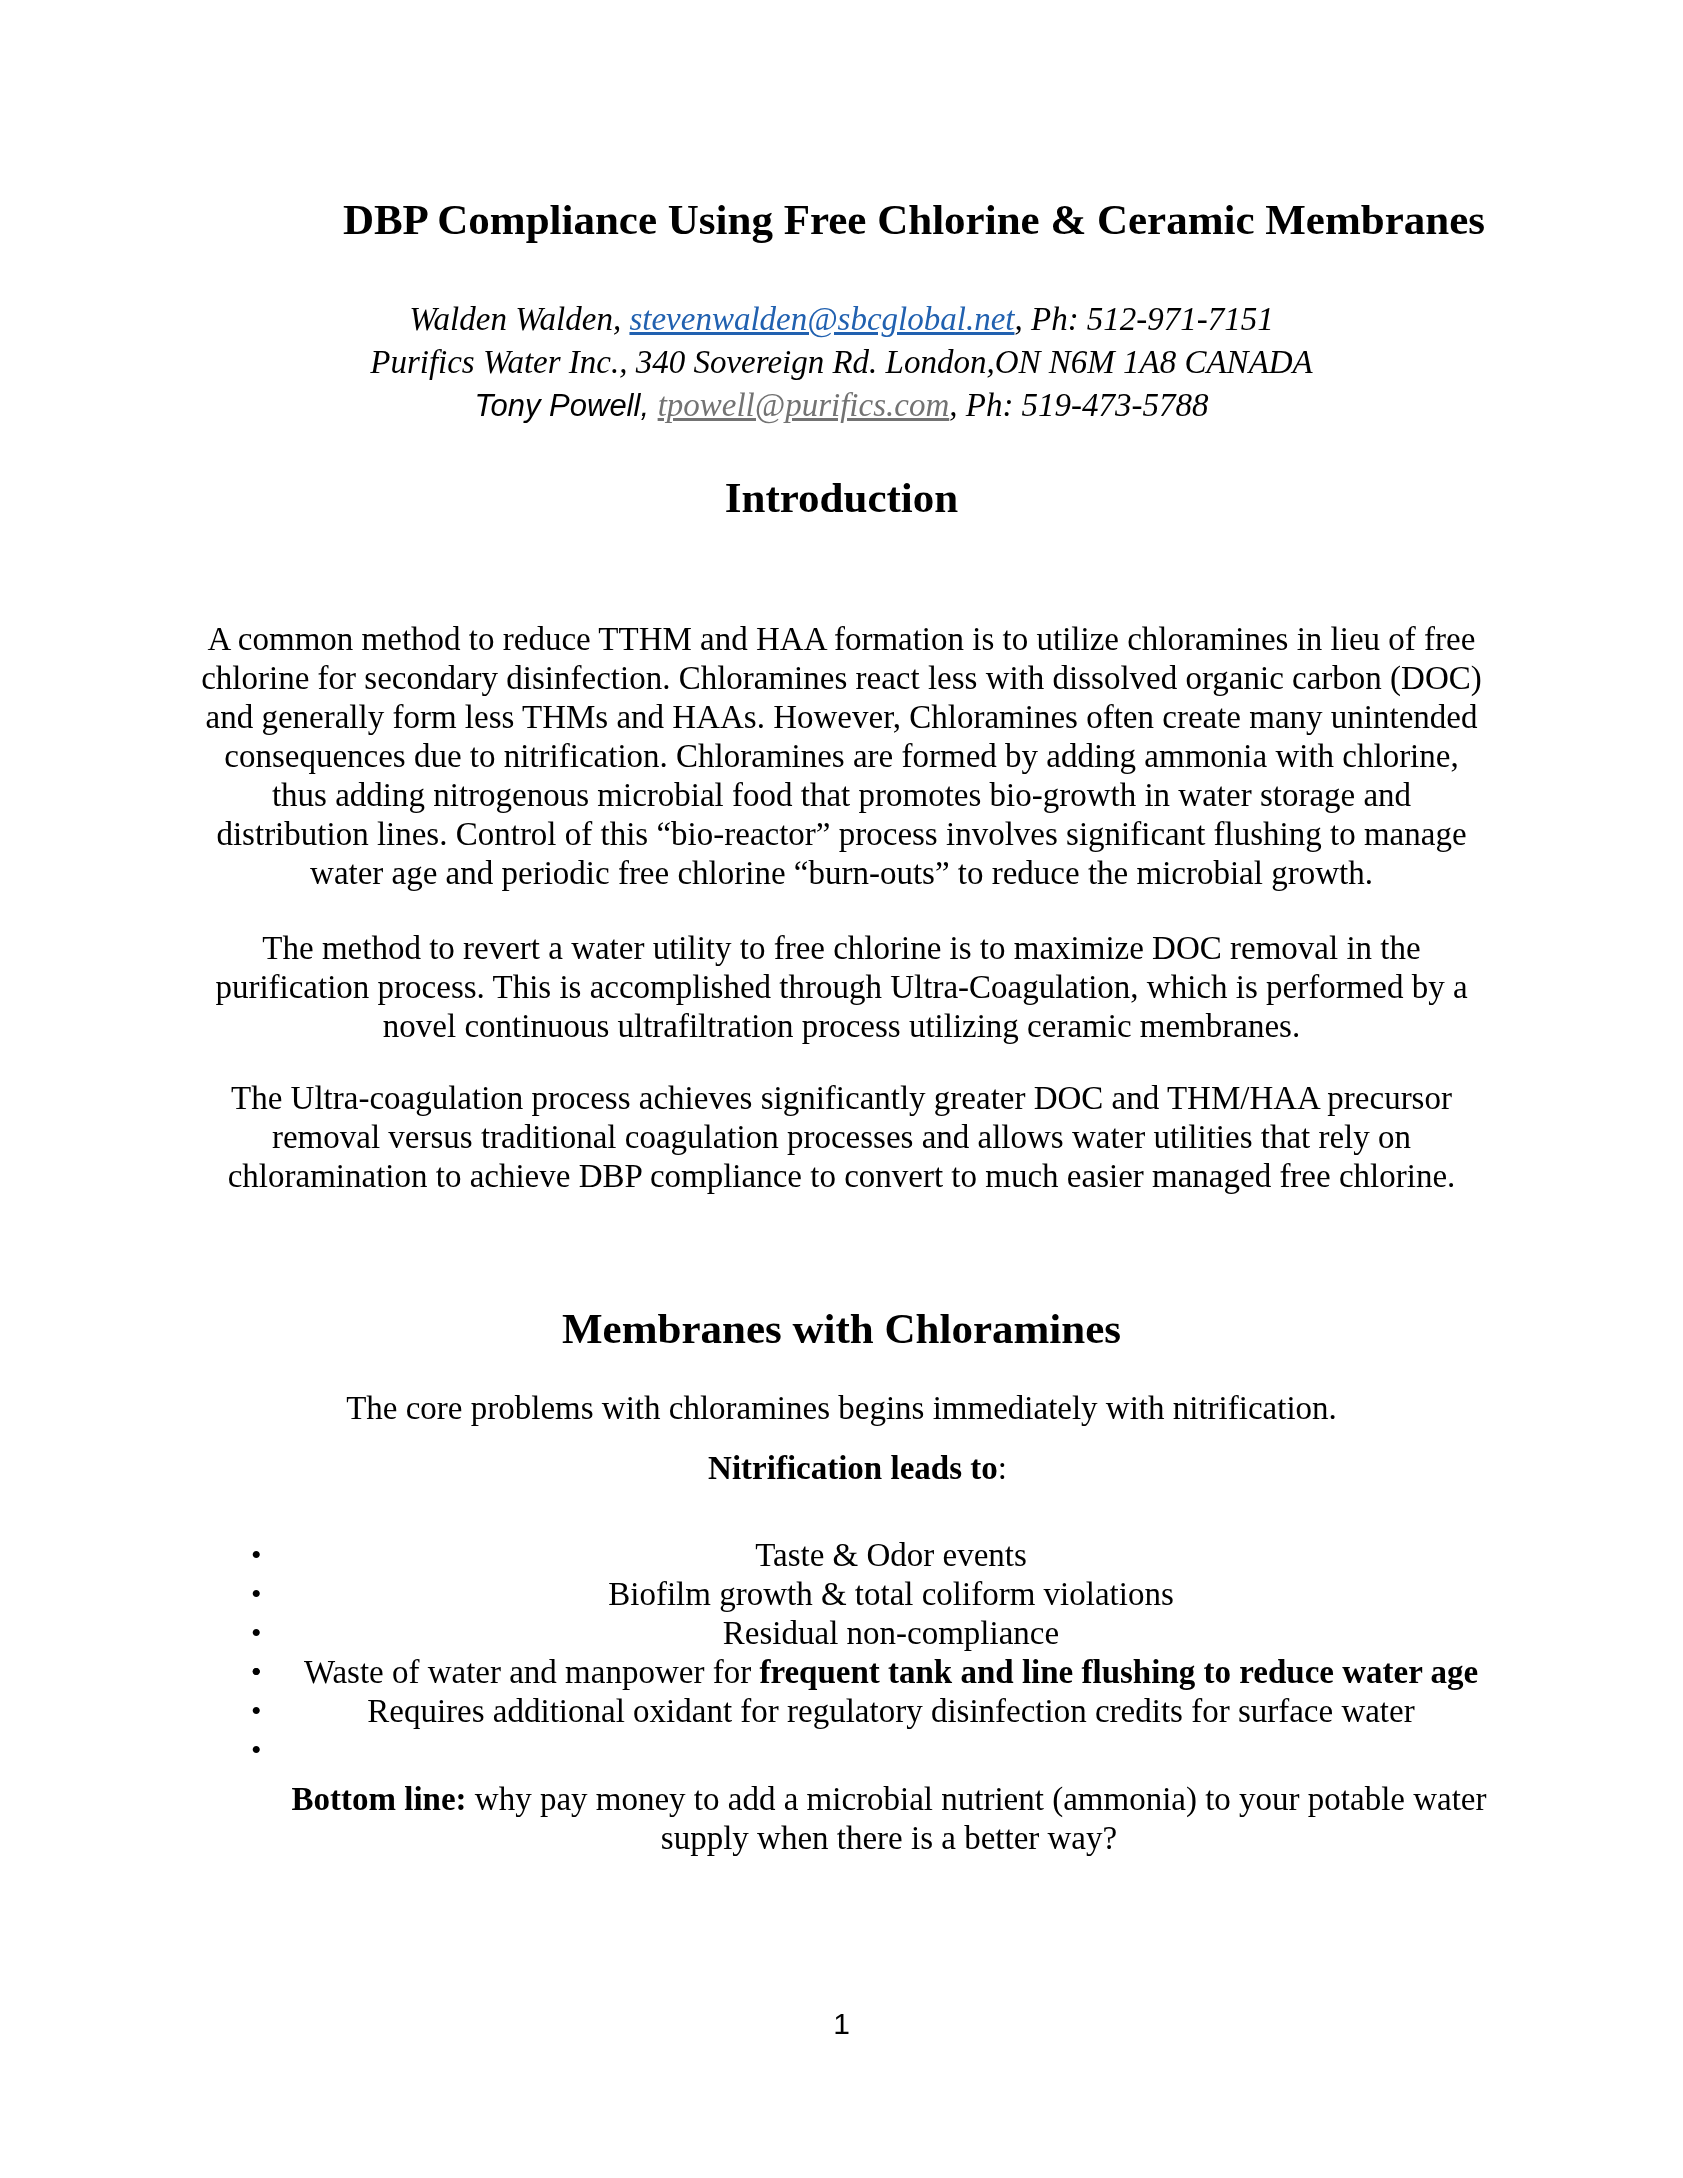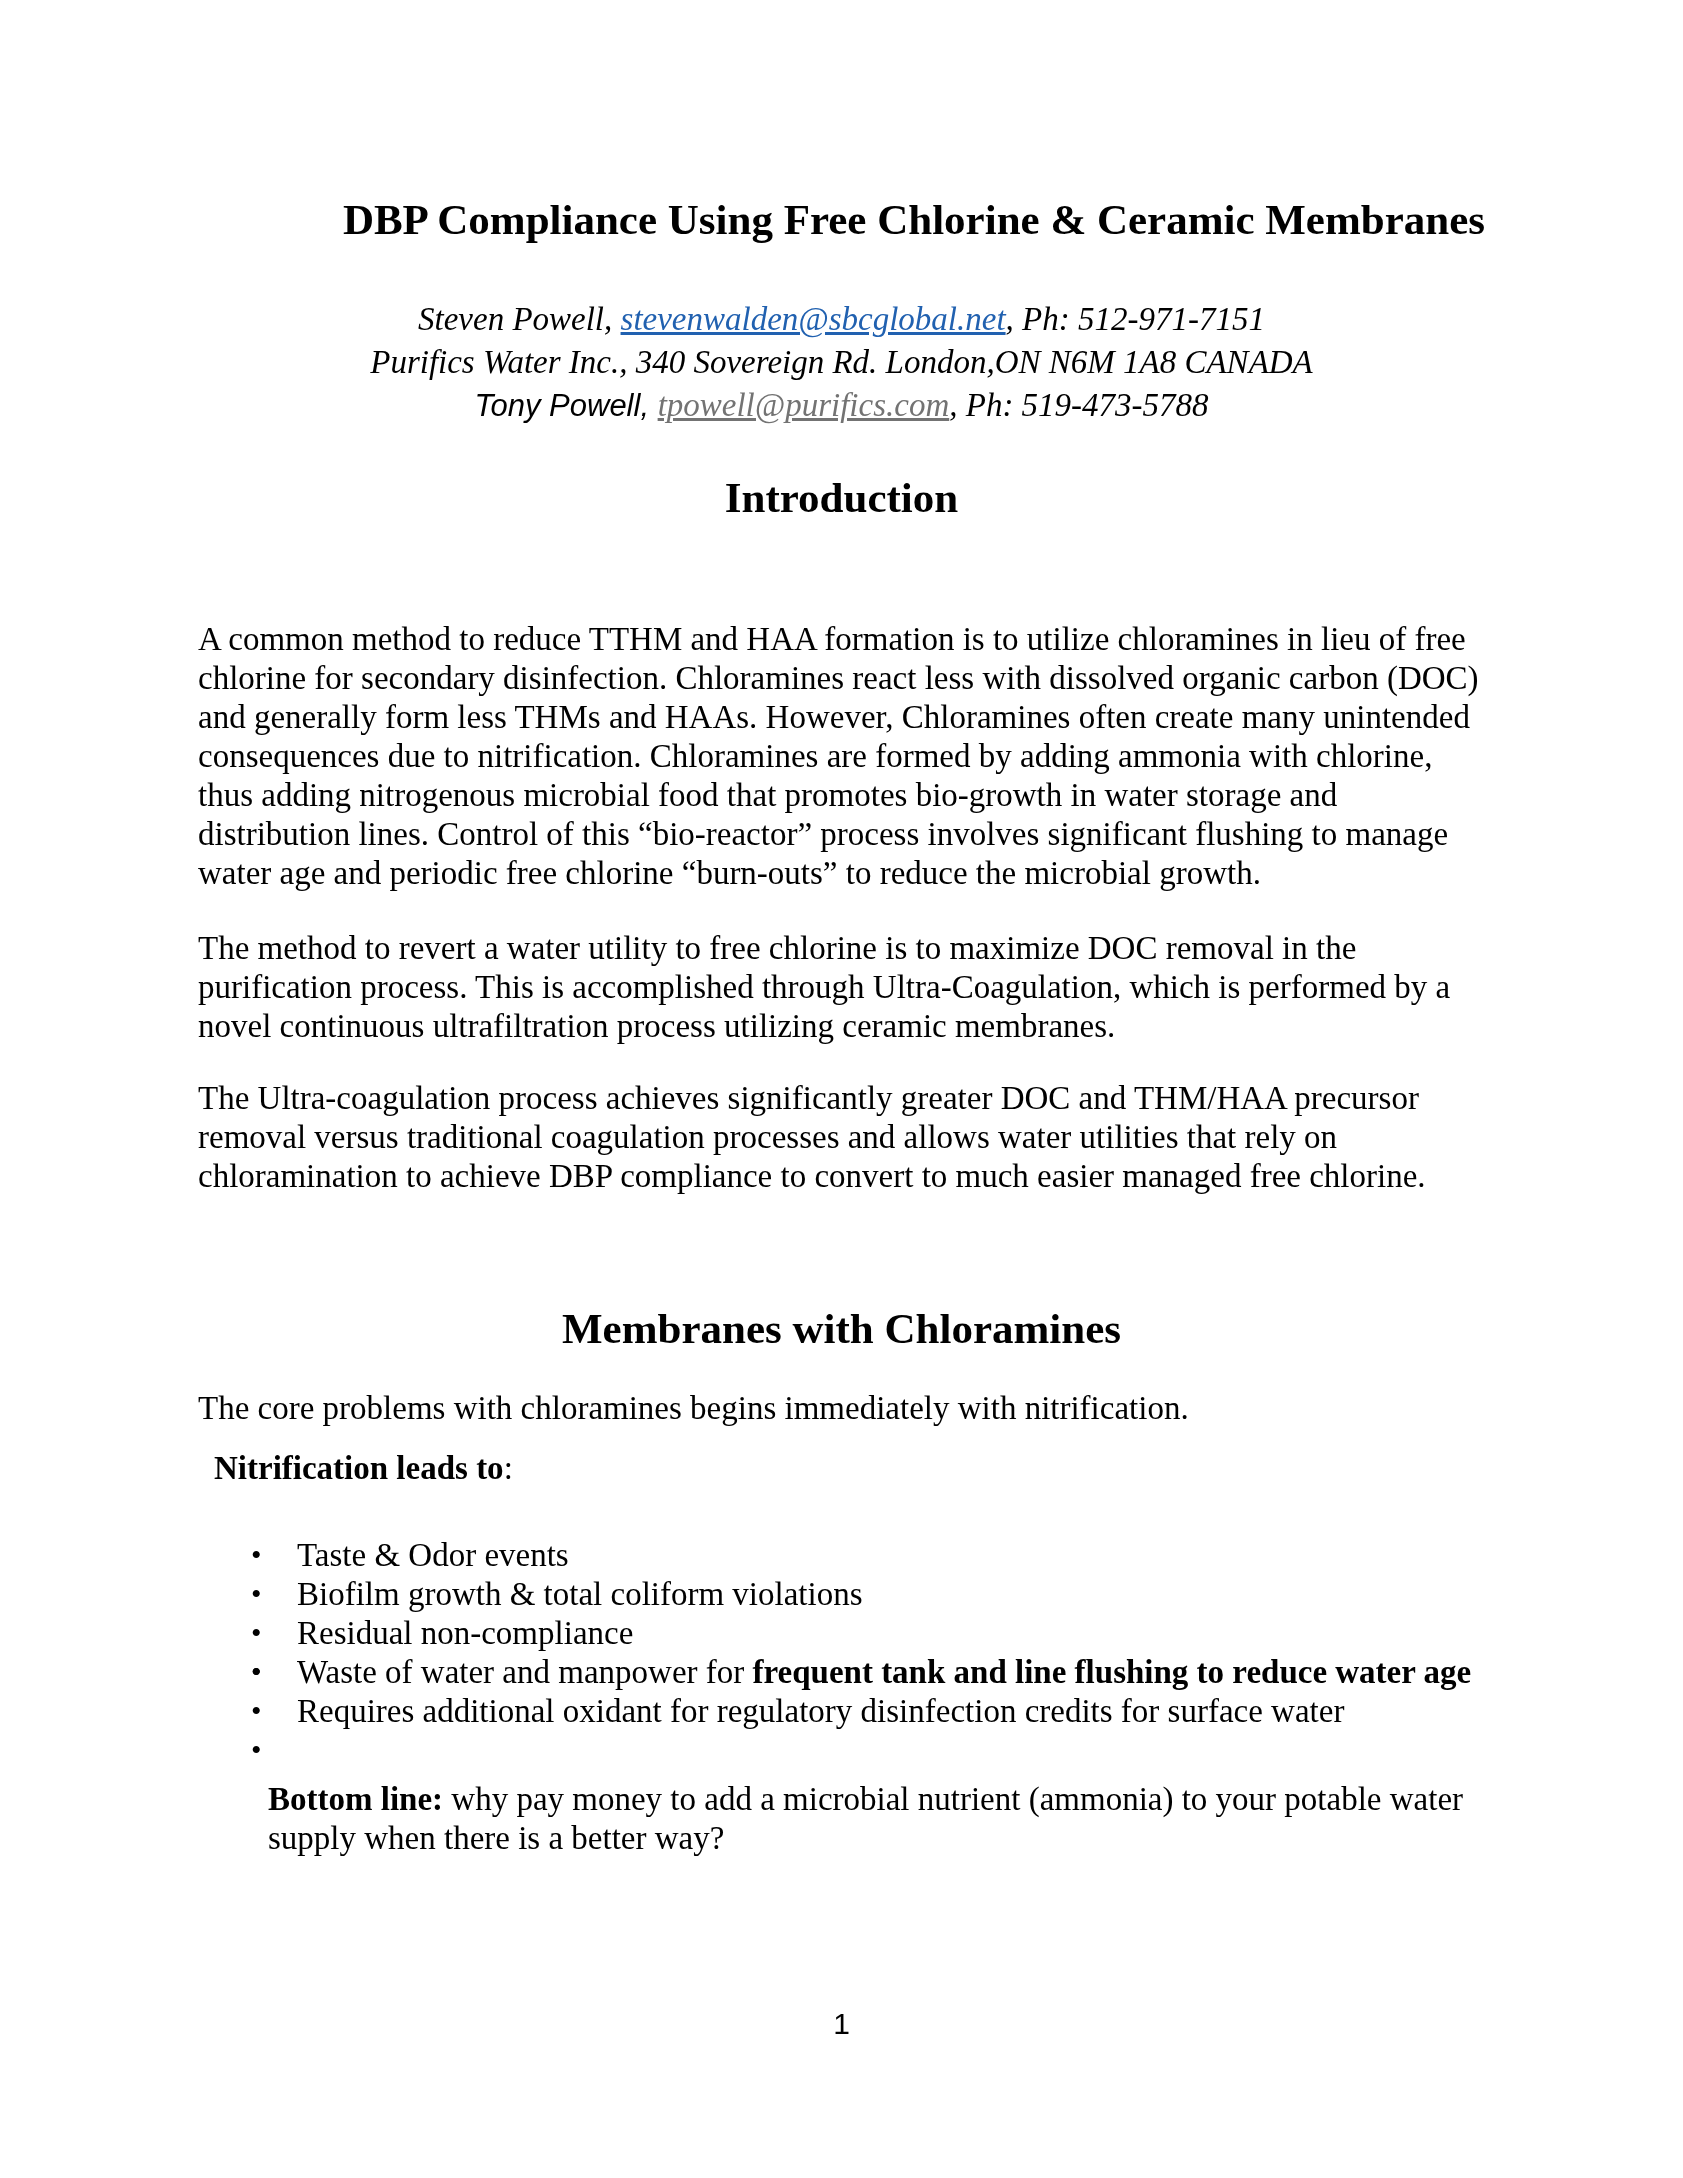--- a/index.html
+++ b/index.html
@@ -11,20 +11,21 @@
     font-family: "Liberation Serif", serif;
     position: relative;
     overflow: hidden;
   }
   .block {
     position: absolute;
     left: 198px;
     width: 1287px;
     font-size: 33px;
     line-height: 39px;
+    text-align: center;
   }
   .doc-title {
     top: 194px;
     font-size: 43px;
     line-height: 51px;
     font-weight: bold;
     text-align: right;
   }
   .authors {
     top: 298px;
@@ -80,21 +81,21 @@
   a.link {
     text-decoration: underline;
   }
 </style>
 </head>
 <body>
 
 <div class="block doc-title">DBP Compliance Using Free Chlorine &amp; Ceramic Membranes</div>
 
 <div class="block authors">
-  <div><span>Steven Powell, </span><a class="link" href="#" style="color: rgb(33, 97, 176);">stevenwalden@sbcglobal.net</a><span>, Ph: 512-971-7151</span></div>
+  <div><span>Walden Walden, </span><a class="link" href="#" style="color: rgb(33, 97, 176);">stevenwalden@sbcglobal.net</a><span>, Ph: 512-971-7151</span></div>
   <div><span>Purifics Water Inc., 340 Sovereign Rd. London,ON N6M 1A8 CANADA</span></div>
   <div><span class="sans">Tony Powell, </span><a class="link" href="#" style="color: #737373;">tpowell@purifics.com</a><span>, Ph: 519-473-5788</span></div>
 </div>
 
 <div class="block section-heading" id="heading-introduction">Introduction</div>
 
 <div class="block" id="para-intro-1">A common method to reduce TTHM and HAA formation is to utilize chloramines in lieu of free chlorine for secondary disinfection. Chloramines react less with dissolved organic carbon (DOC) and generally form less THMs and HAAs. However, Chloramines often create many unintended consequences due to nitrification. Chloramines are formed by adding ammonia with chlorine, thus adding nitrogenous microbial food that promotes bio-growth in water storage and distribution lines. Control of this “bio-reactor” process involves significant flushing to manage water age and periodic free chlorine “burn-outs” to reduce the microbial growth.</div>
 
 <div class="block" id="para-intro-2">The method to revert a water utility to free chlorine is to maximize DOC removal in the purification process. This is accomplished through Ultra-Coagulation, which is performed by a novel continuous ultrafiltration process utilizing ceramic membranes.</div>
 

